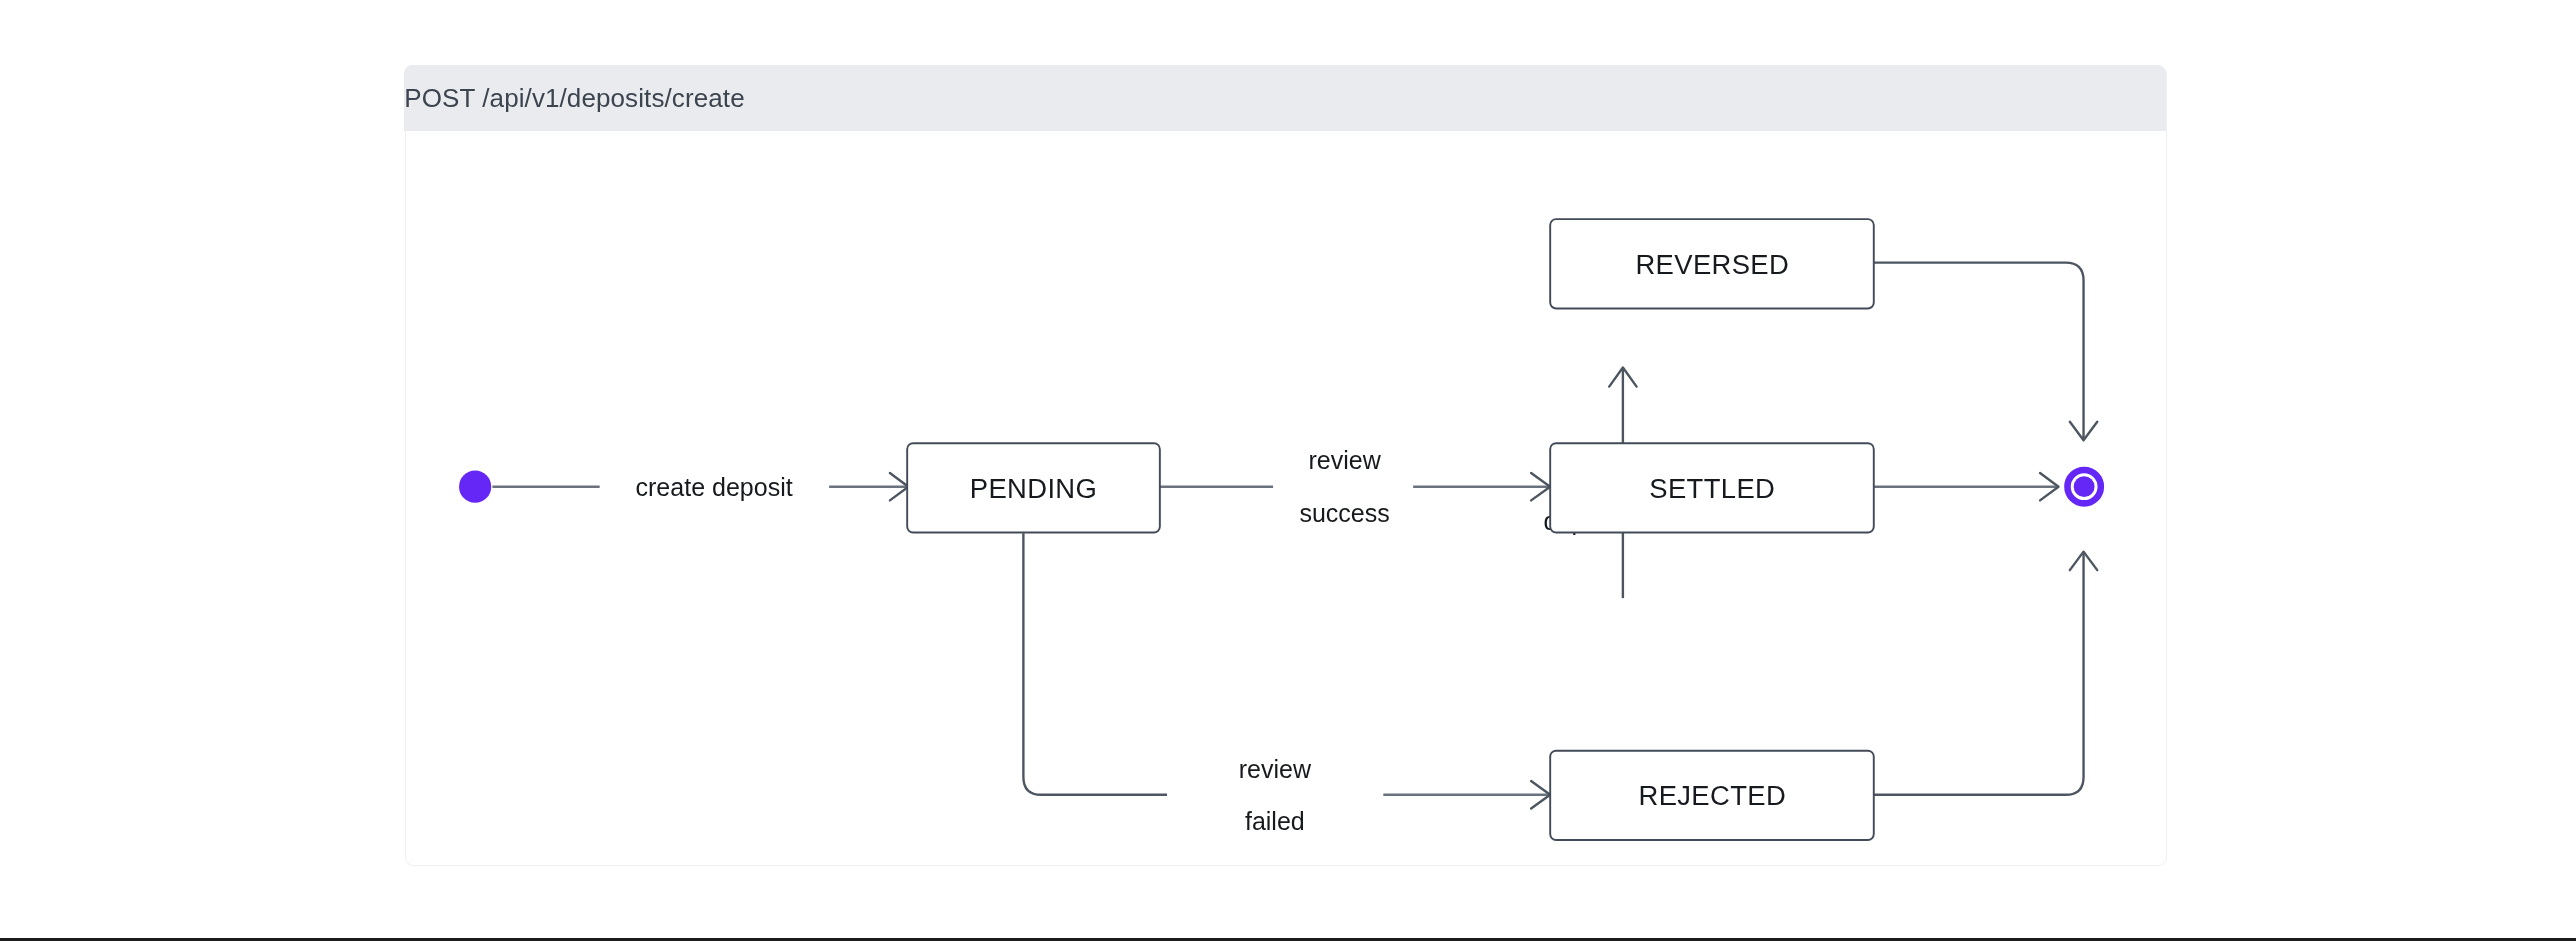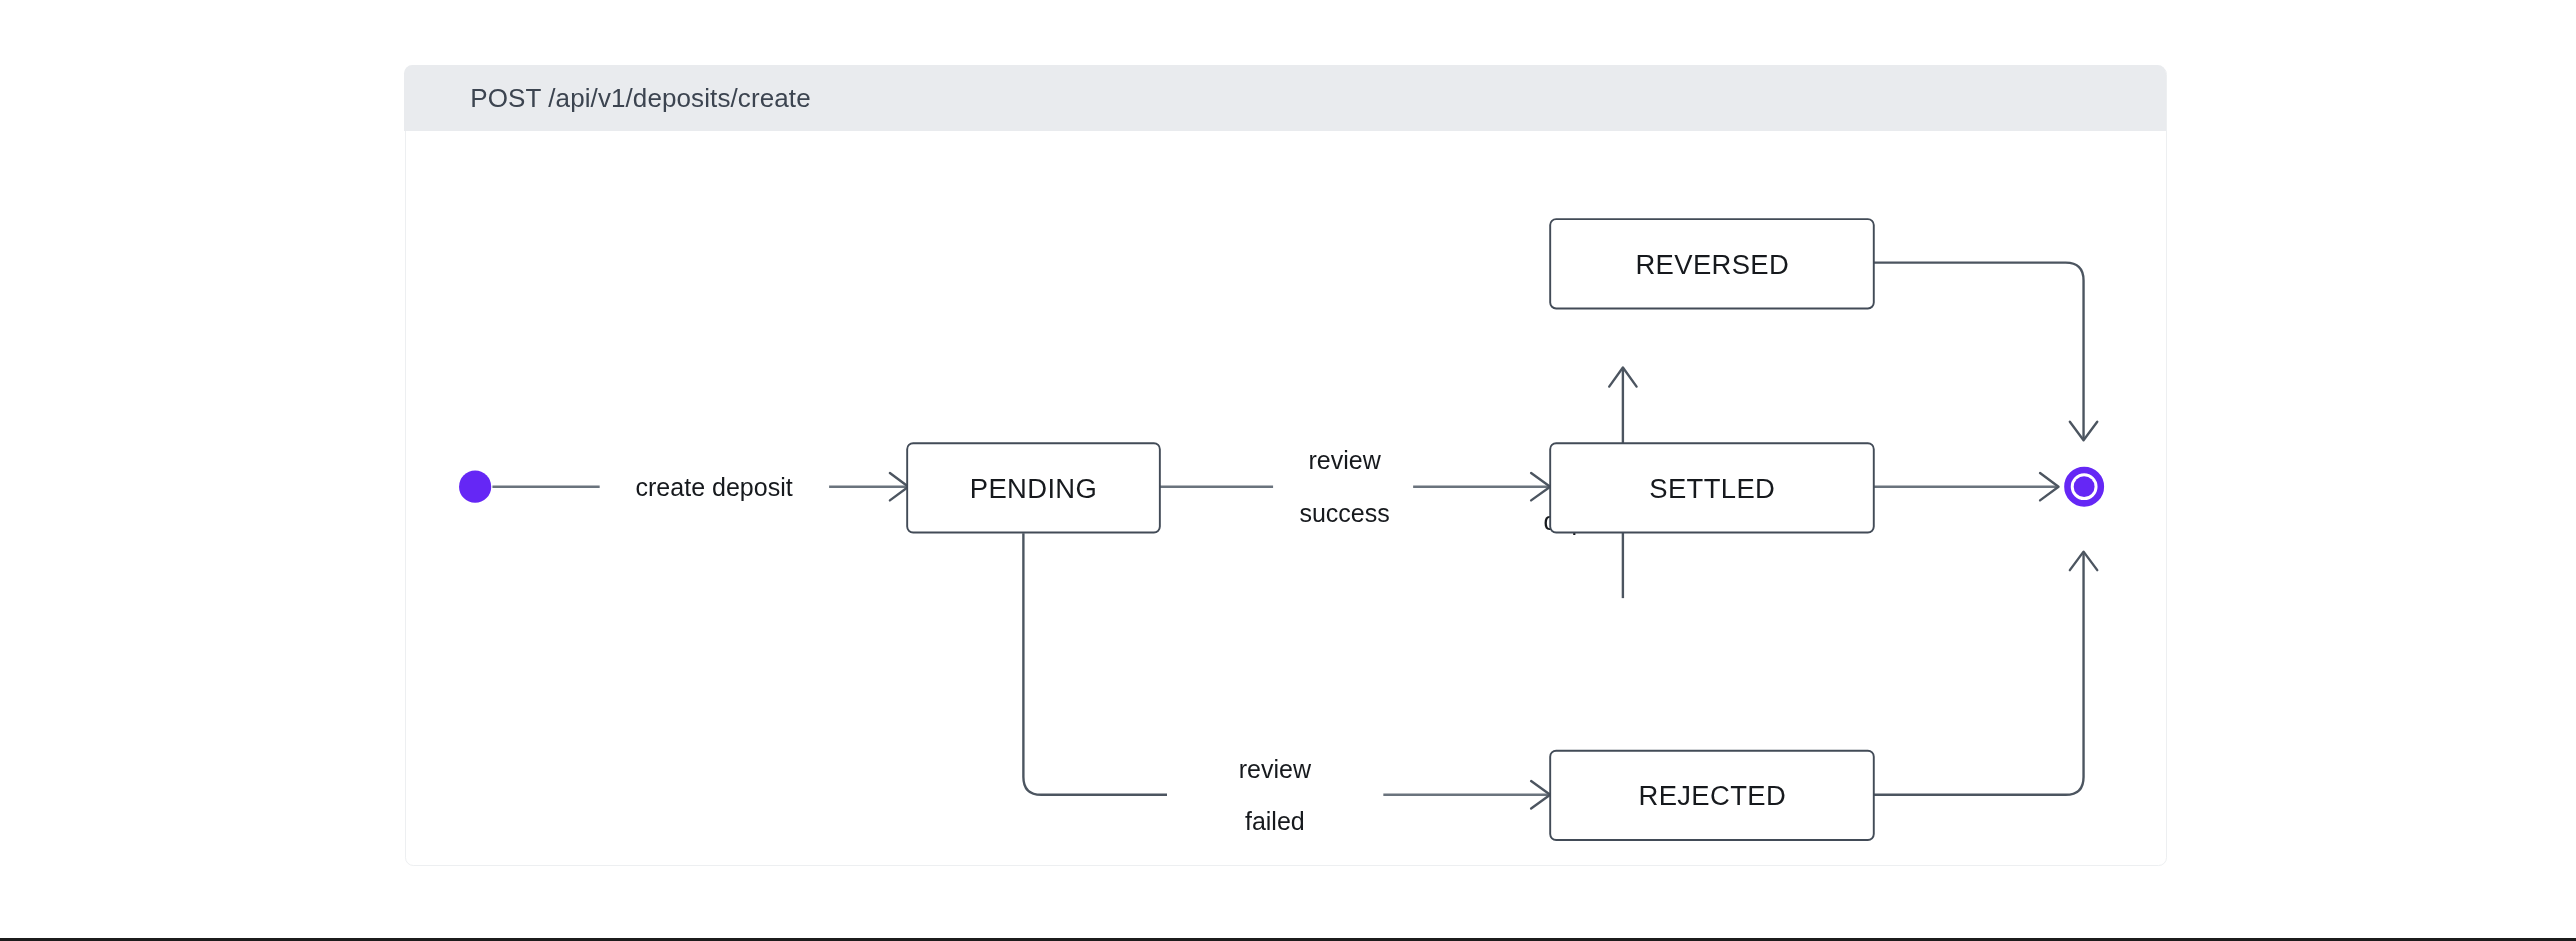--- a/index.html
+++ b/index.html
@@ -35,21 +35,20 @@
     width: 1762px;
     height: 66px;
     background: #e9ebee;
     border-radius: 8.3px 8.3px 0 0;
     box-sizing: border-box;
     display: flex;
     align-items: center;
   }
 
   #endpoint-label {
-    margin-left: 66px;
     font-size: 26px;
     color: #3c4450;
     letter-spacing: 0.1px;
     white-space: nowrap;
   }
 
   #diagram-body {
     position: absolute;
     left: 0;
     top: 66px;

